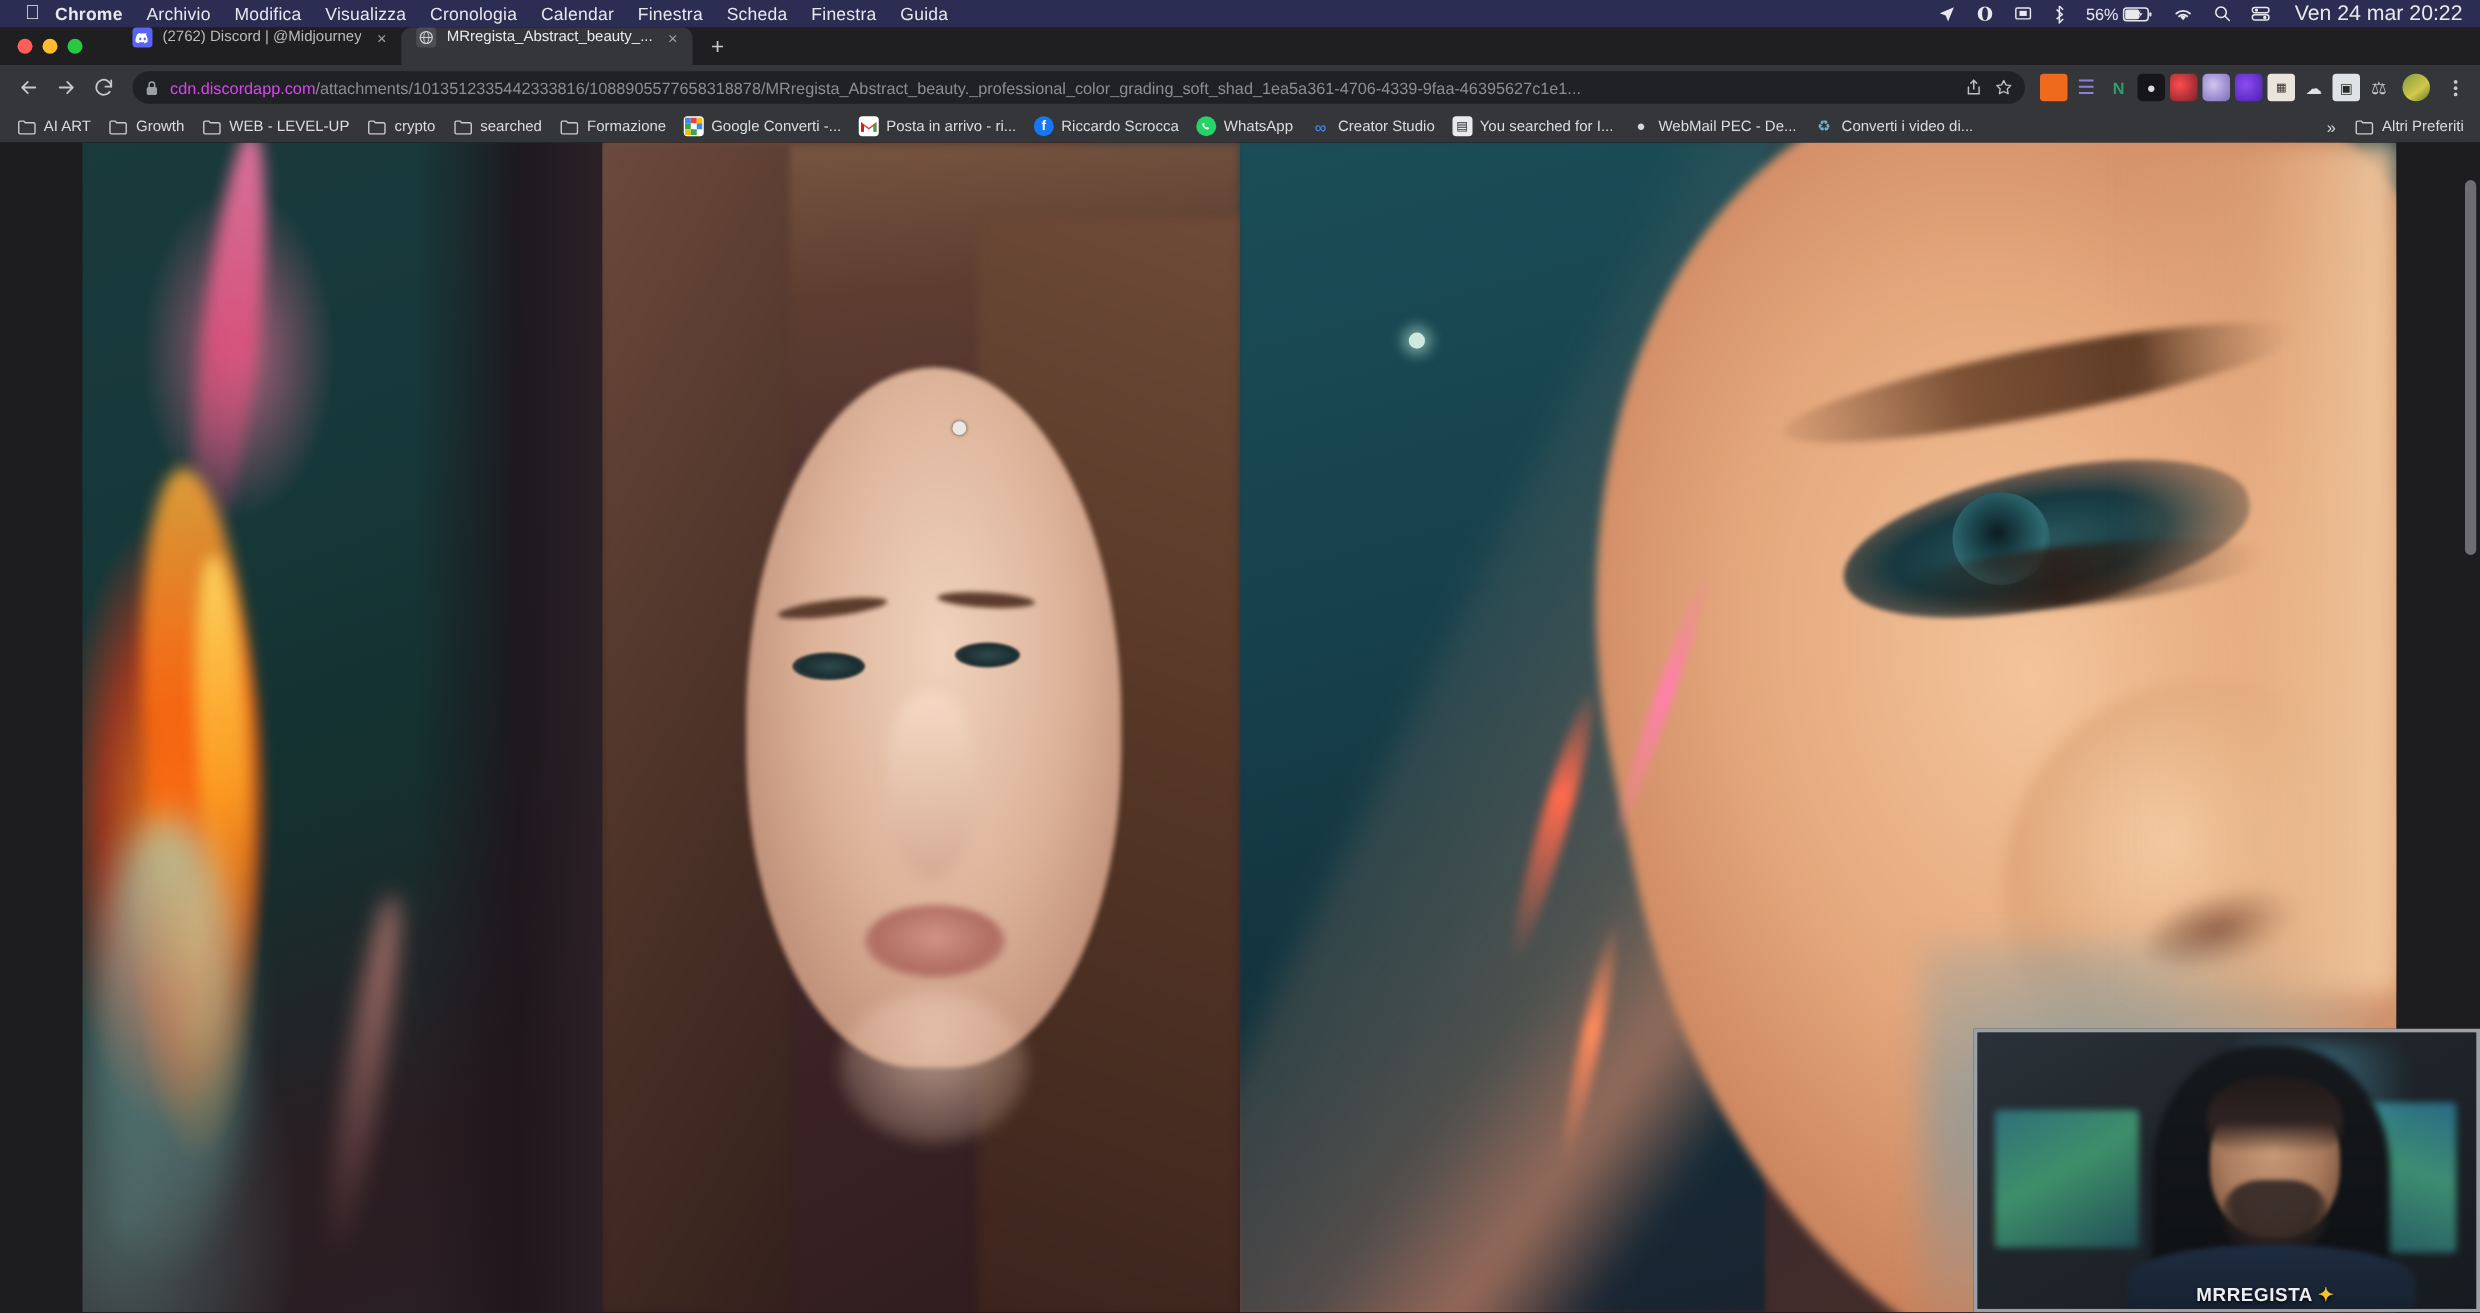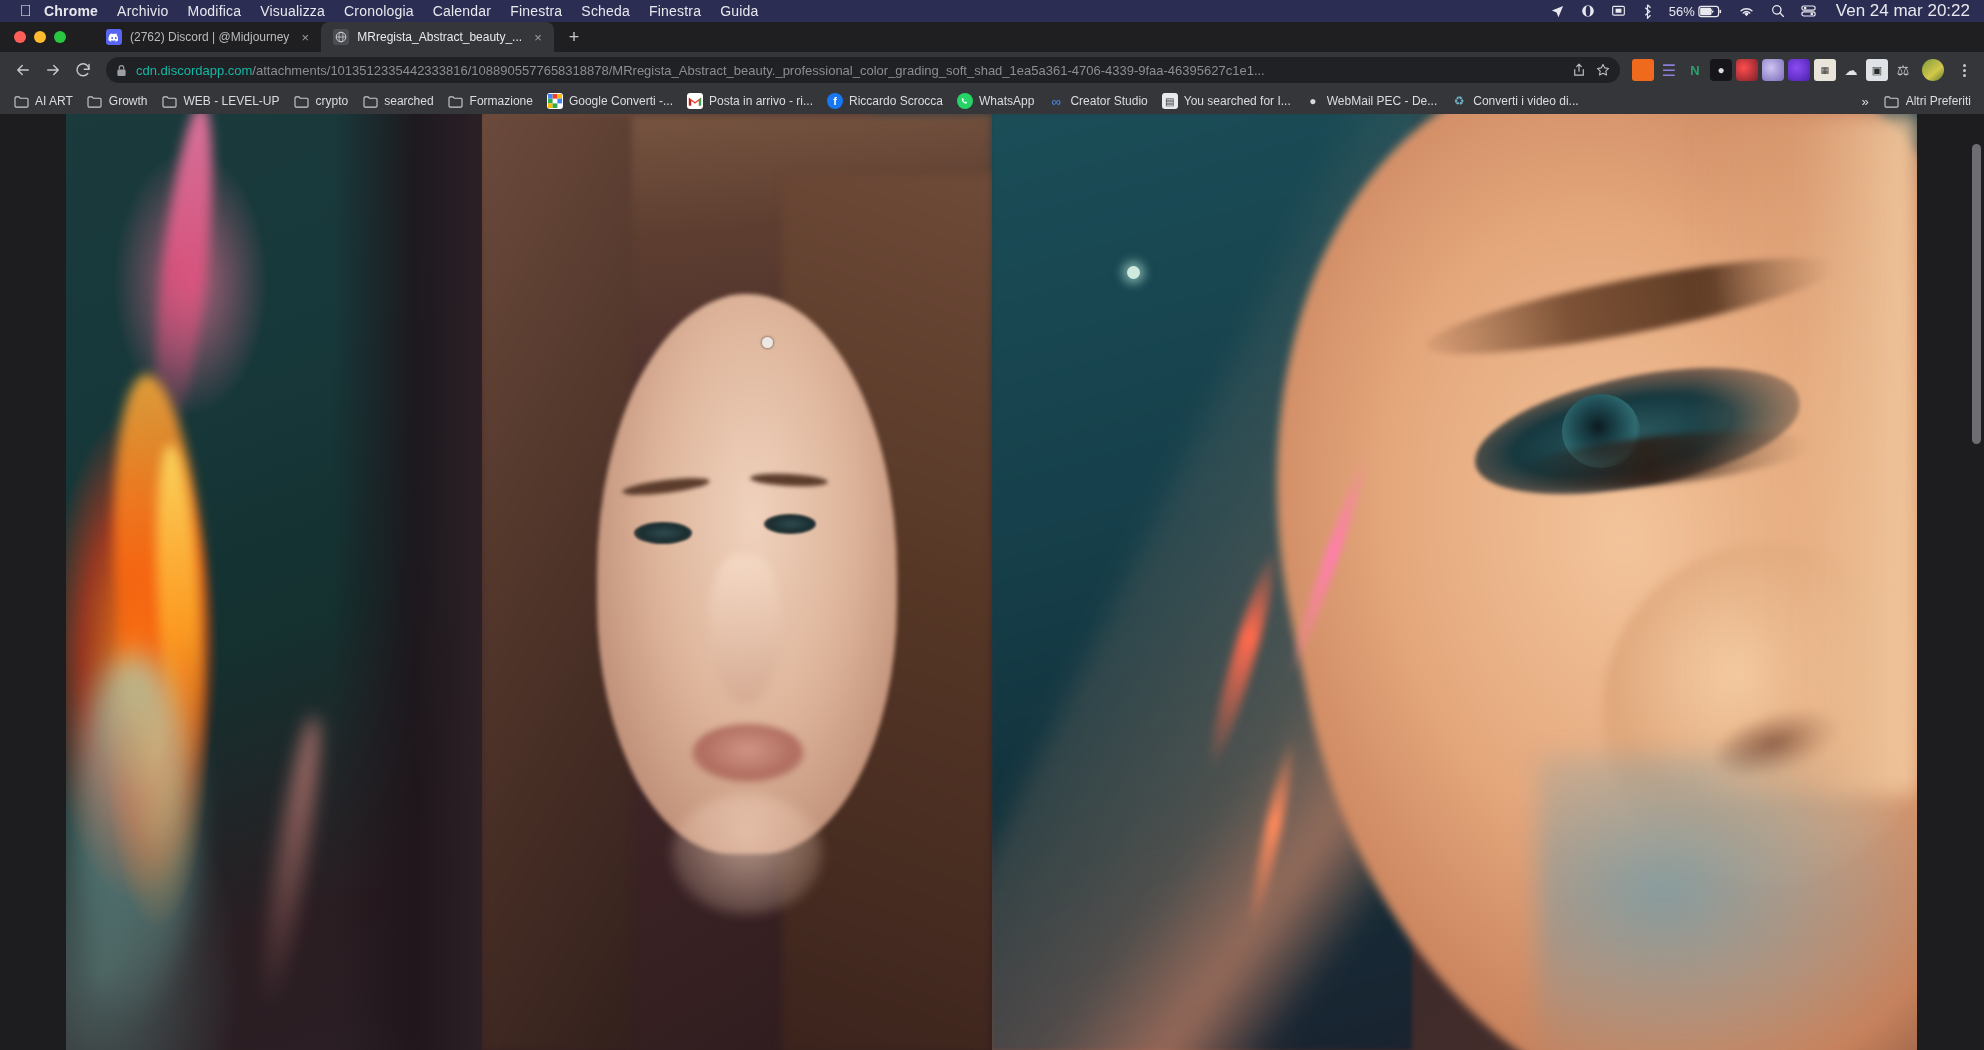--- a/index.html
+++ b/index.html
@@ -37,21 +37,21 @@
     background: #1f1f21;
     display: flex; align-items: flex-end;
   }
   .trafficlights { display: flex; align-items: center; gap: 8px; padding: 0 0 9px 14px; }
   .light { width: 12px; height: 12px; border-radius: 50%; }
   .light.r { background: #ff5f57; }
   .light.y { background: #febc2e; }
   .light.g { background: #28c840; }
 
   .tab {
-    height: 30px; display: flex; align-items: center;
+    height: 30px; display: flex; align-items: flex-start;
     padding: 0 8px 0 12px; gap: 8px;
     font-size: 12px; color: #b9bbbe;
     max-width: 240px; min-width: 200px;
     border-radius: 8px 8px 0 0;
     position: relative;
   }
   .tab.first { margin-left: 28px; }
   .tab.active { background: #35363a; color: #e8eaed; }
   .tab .favicon {
     width: 16px; height: 16px; border-radius: 3px; flex: 0 0 16px;
@@ -92,21 +92,21 @@
     background: #202124; border-radius: 14px;
     display: flex; align-items: center;
     padding: 0 10px; gap: 8px;
     overflow: hidden;
   }
   .omnibox .lock { flex: 0 0 12px; color: #9aa0a6; display: flex; }
   .urltext {
     flex: 1 1 auto; font-size: 13px; color: #8b8e92;
     white-space: nowrap; overflow: hidden; text-overflow: ellipsis;
   }
-  .urltext b { color: #14b8a6; font-weight: normal; }
+  .urltext b { color: #d946ef; font-weight: normal; }
   .omni-right { display: flex; align-items: center; gap: 10px; flex: 0 0 auto; }
   .omni-right .oicon { color: #bdc1c6; display: flex; }
 
   .extbar { display: flex; align-items: center; gap: 4px; padding-left: 4px; }
   .ext {
     width: 22px; height: 22px; border-radius: 4px;
     display: flex; align-items: center; justify-content: center;
     font-size: 10px; color: #fff; overflow: hidden;
   }
   .ext.sq { border-radius: 3px; }
@@ -747,16 +747,31 @@
     </div>
 
   </div>
 
   <div class="cursor"></div>
 
   <div class="vscroll">
     <div class="vthumb"></div>
   </div>
 
+  <div class="webcam">
+    <span class="wc-bg"></span>
+    <span class="wc-monitor-l"></span>
+    <span class="wc-monitor-r"></span>
+    <span class="wc-bokeh"></span>
+    <span class="wc-chair"></span>
+    <span class="wc-head"></span>
+    <span class="wc-hair"></span>
+    <span class="wc-beard"></span>
+    <span class="wc-body"></span>
+    <span class="wc-watermark">
+      <span>MRREGISTA</span>
+      <span class="wc-star">✦</span>
+    </span>
+  </div>
 
 </div>
 
 </div>
 
 </body></html>

